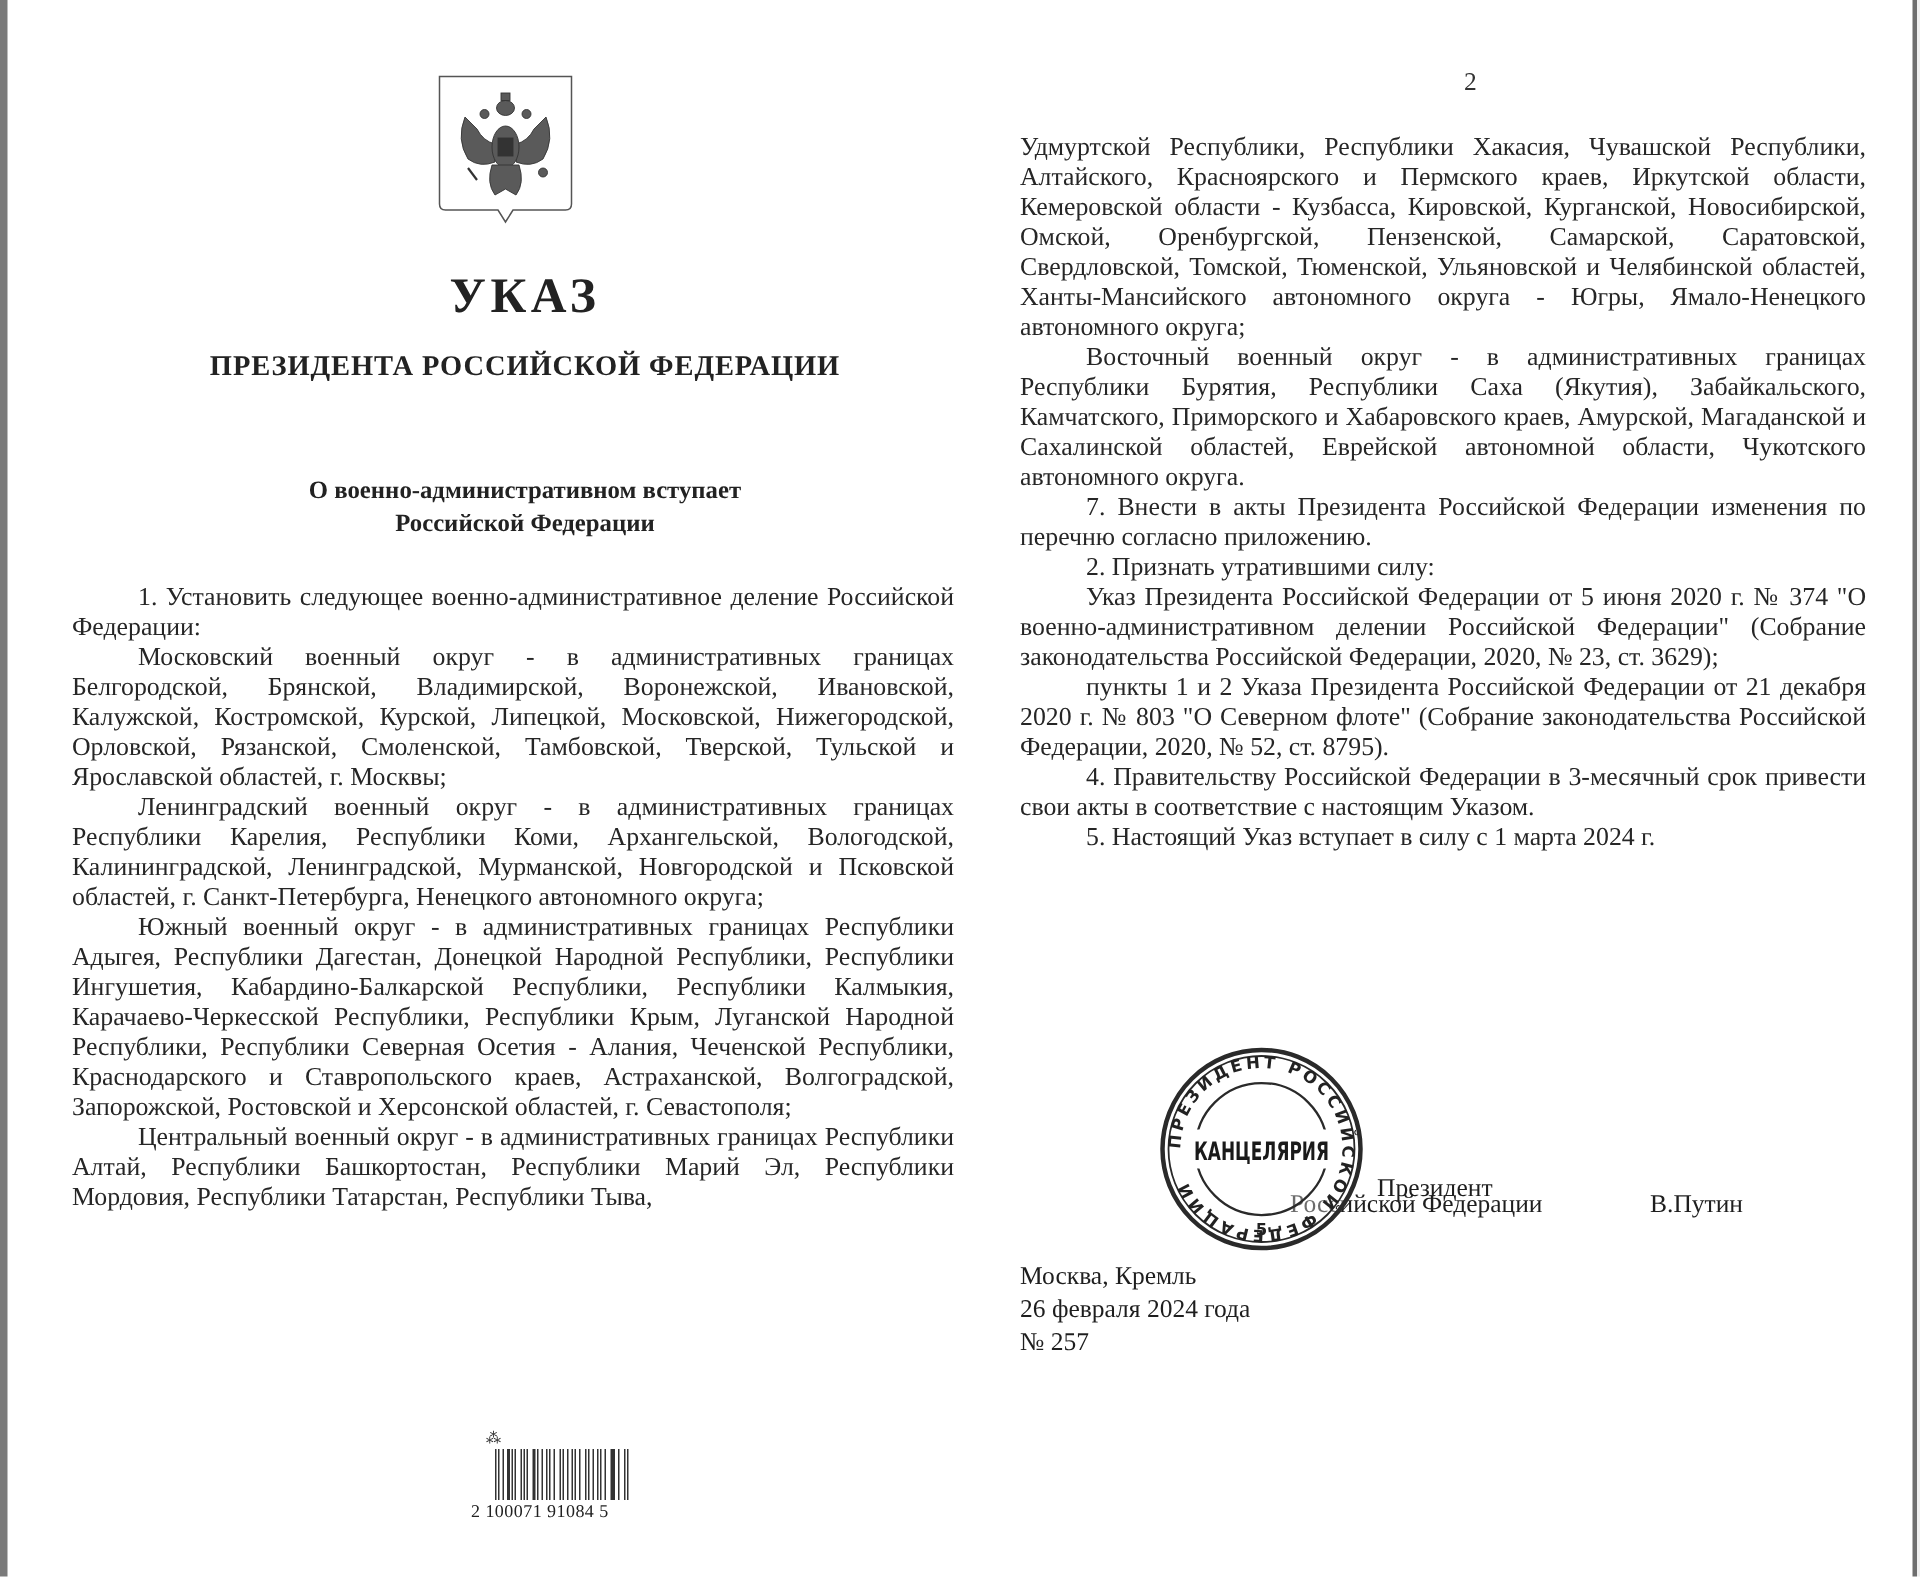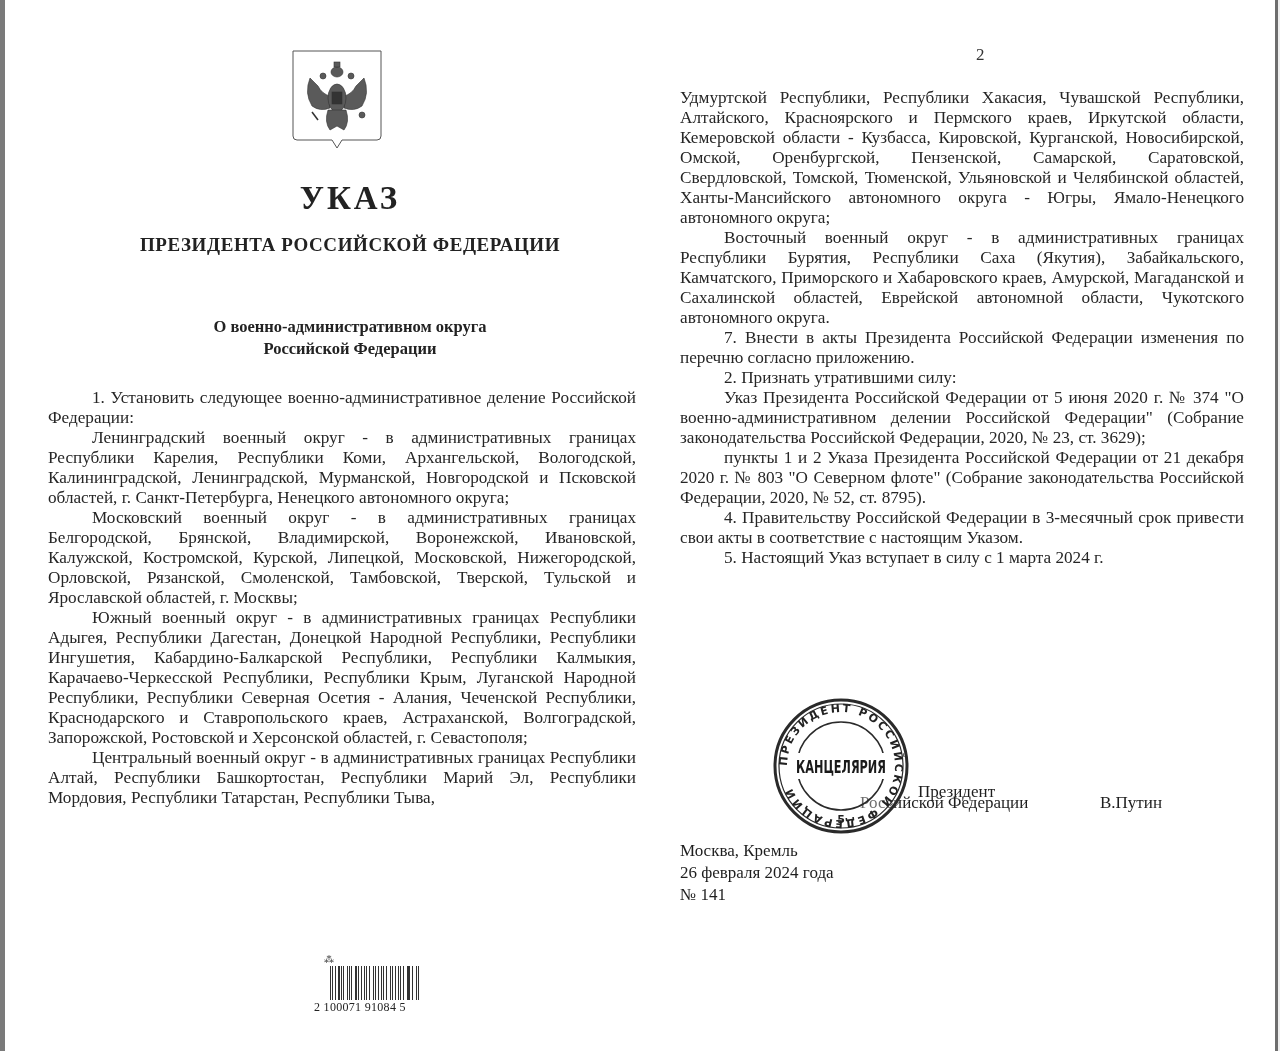--- a/index.html
+++ b/index.html
@@ -87,28 +87,28 @@
         <circle cx="61" cy="28" r="3"></circle>
         <rect x="42" y="44" width="10" height="12" fill="#333"></rect>
         <path d="M22 64 L28 72" stroke-width="1.5"></path>
         <circle cx="72" cy="67" r="3"></circle>
       </g>
     </svg>
   </div>
   <div class="title-ukaz">УКАЗ</div>
   <div class="title-president">ПРЕЗИДЕНТА РОССИЙСКОЙ ФЕДЕРАЦИИ</div>
   <div class="subject">
-    <div>О военно-административном округа</div>
+    <div>О военно-административном вступает</div>
     <div>Российской Федерации</div>
   </div>
 
   <div class="body-text left-body">
     <p>1. Установить следующее военно-административное деление Российской Федерации:</p>
+    <p>Московский военный округ - в административных границах Белгородской, Брянской, Владимирской, Воронежской, Ивановской, Калужской, Костромской, Курской, Липецкой, Московской, Нижегородской, Орловской, Рязанской, Смоленской, Тамбовской, Тверской, Тульской и Ярославской областей, г. Москвы;</p>
     <p>Ленинградский военный округ - в административных границах Республики Карелия, Республики Коми, Архангельской, Вологодской, Калининградской, Ленинградской, Мурманской, Новгородской и Псковской областей, г. Санкт-Петербурга, Ненецкого автономного округа;</p>
-    <p>Московский военный округ - в административных границах Белгородской, Брянской, Владимирской, Воронежской, Ивановской, Калужской, Костромской, Курской, Липецкой, Московской, Нижегородской, Орловской, Рязанской, Смоленской, Тамбовской, Тверской, Тульской и Ярославской областей, г. Москвы;</p>
     <p>Южный военный округ - в административных границах Республики Адыгея, Республики Дагестан, Донецкой Народной Республики, Республики Ингушетия, Кабардино-Балкарской Республики, Республики Калмыкия, Карачаево-Черкесской Республики, Республики Крым, Луганской Народной Республики, Республики Северная Осетия - Алания, Чеченской Республики, Краснодарского и Ставропольского краев, Астраханской, Волгоградской, Запорожской, Ростовской и Херсонской областей, г. Севастополя;</p>
     <p>Центральный военный округ - в административных границах Республики Алтай, Республики Башкортостан, Республики Марий Эл, Республики Мордовия, Республики Татарстан, Республики Тыва,</p>
   </div>
 
   <div class="barcode">
     <div class="barcode-mark">⁂</div>
     <div class="barcode-bars" id="barcode-bars">
         <span style="width: 2px; margin-right: 1px;"></span>
         <span style="width: 1px; margin-right: 2px;"></span>
         <span style="width: 1px; margin-right: 3px;"></span>
@@ -179,15 +179,15 @@
       </text>
       <rect x="24" y="56" width="94" height="26" fill="#fff"></rect>
       <text x="71" y="76" text-anchor="middle" font-family="DejaVu Sans, sans-serif" font-size="17" font-weight="bold" fill="#1a1a1a" textLength="90" lengthAdjust="spacingAndGlyphs">КАНЦЕЛЯРИЯ</text>
       <text x="71" y="126" text-anchor="middle" font-family="DejaVu Sans, sans-serif" font-size="11" font-weight="bold" fill="#222">5</text>
     </svg>
   </div>
 
   <div class="place-date">
     <div>Москва, Кремль</div>
     <div>26 февраля 2024 года</div>
-    <div>№ 141</div>
+    <div>№ 257</div>
   </div>
 </div>
 
 </body></html>

